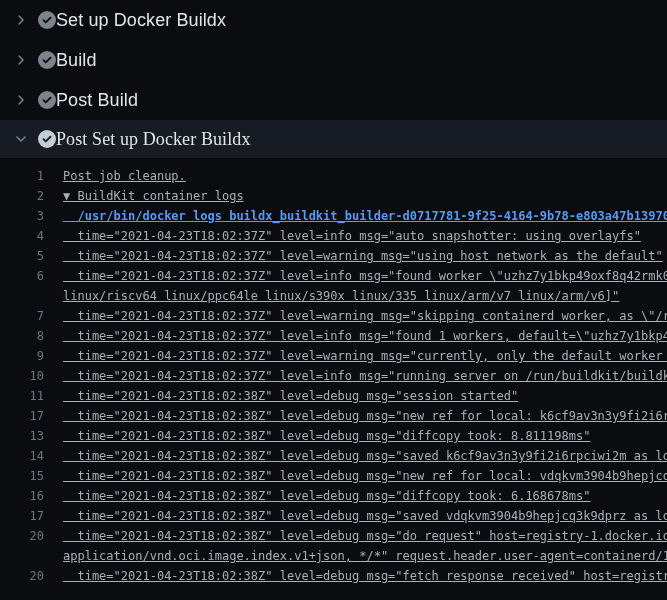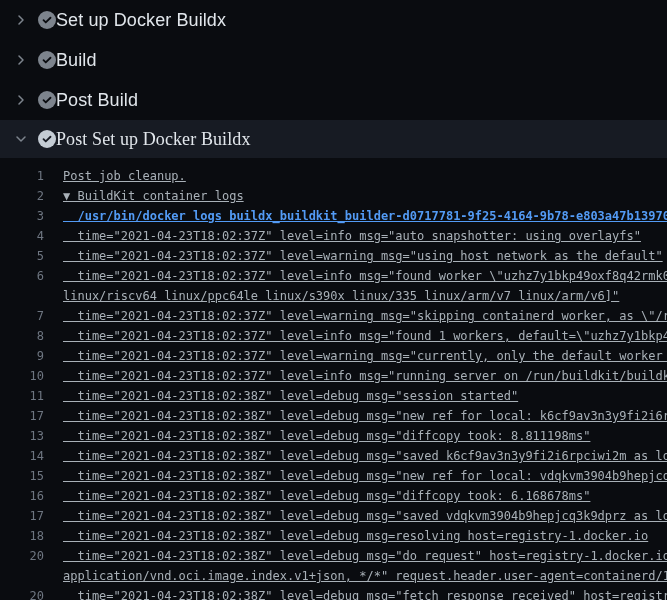--- a/index.html
+++ b/index.html
@@ -128,19 +128,18 @@
       <div class="log-row normal"><span class="ln">8</span><span class="content">  time="2021-04-23T18:02:37Z" level=info msg="found 1 workers, default=\"uzhz7y1bkp49ox</span></div>
       <div class="log-row normal"><span class="ln">9</span><span class="content">  time="2021-04-23T18:02:37Z" level=warning msg="currently, only the default worker can</span></div>
       <div class="log-row normal"><span class="ln">10</span><span class="content">  time="2021-04-23T18:02:37Z" level=info msg="running server on /run/buildkit/buildkitd</span></div>
       <div class="log-row normal"><span class="ln">11</span><span class="content">  time="2021-04-23T18:02:38Z" level=debug msg="session started"</span></div>
       <div class="log-row normal"><span class="ln">17</span><span class="content">  time="2021-04-23T18:02:38Z" level=debug msg="new ref for local: k6cf9av3n3y9fi2i6rpci</span></div>
       <div class="log-row normal"><span class="ln">13</span><span class="content">  time="2021-04-23T18:02:38Z" level=debug msg="diffcopy took: 8.811198ms"</span></div>
       <div class="log-row normal"><span class="ln">14</span><span class="content">  time="2021-04-23T18:02:38Z" level=debug msg="saved k6cf9av3n3y9fi2i6rpciwi2m as local"</span></div>
       <div class="log-row normal"><span class="ln">15</span><span class="content">  time="2021-04-23T18:02:38Z" level=debug msg="new ref for local: vdqkvm3904b9hepjcq3k9</span></div>
       <div class="log-row normal"><span class="ln">16</span><span class="content">  time="2021-04-23T18:02:38Z" level=debug msg="diffcopy took: 6.168678ms"</span></div>
       <div class="log-row normal"><span class="ln">17</span><span class="content">  time="2021-04-23T18:02:38Z" level=debug msg="saved vdqkvm3904b9hepjcq3k9dprz as local"</span></div>
-      <div class="log-row normal"><span class="ln">18</span><span class="content">  time="2021-04-23T18:02:38Z" level=debug msg=resolving host=registry-1.docker.io</span></div>
       <div class="log-row normal"><span class="ln">20</span><span class="content">  time="2021-04-23T18:02:38Z" level=debug msg="do request" host=registry-1.docker.io re</span></div>
       <div class="log-row continuation"><span class="ln"></span><span class="content">application/vnd.oci.image.index.v1+json, */*" request.header.user-agent=containerd/1.4.</span></div>
       <div class="log-row normal"><span class="ln">20</span><span class="content">  time="2021-04-23T18:02:38Z" level=debug msg="fetch response received" host=registry-1</span></div>
     </div>
 
 </div>
 
 </body></html>

